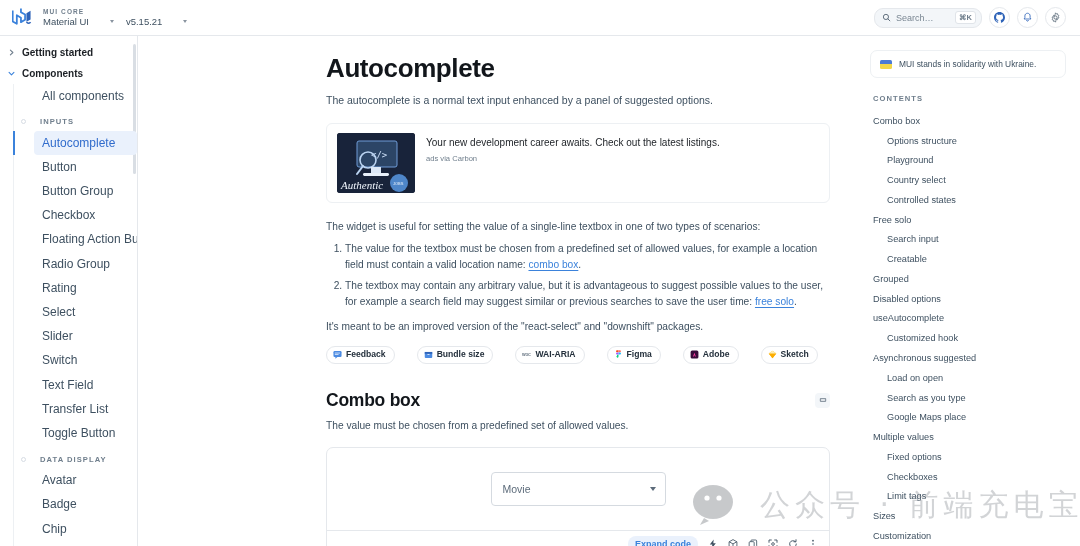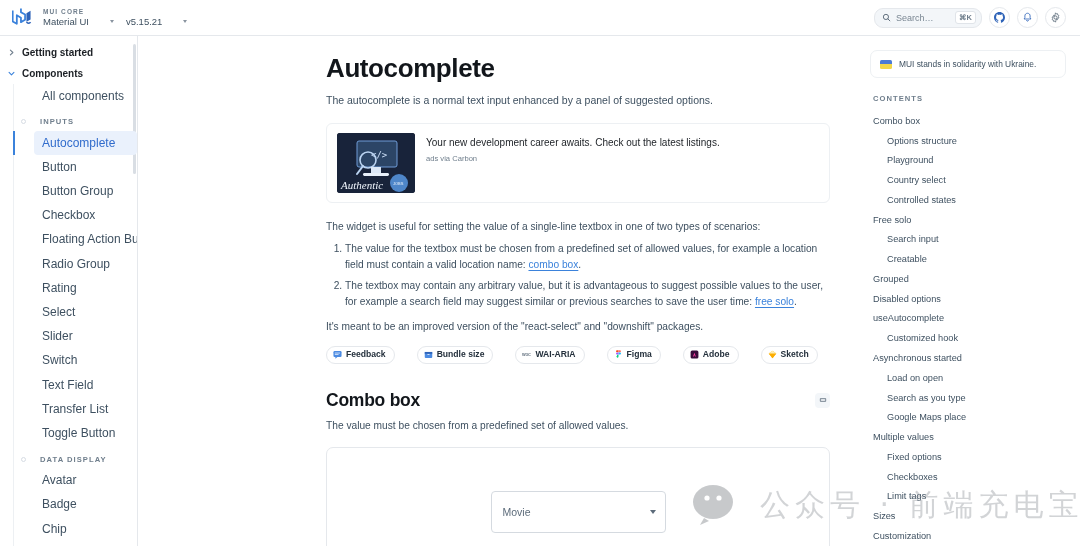--- a/index.html
+++ b/index.html
@@ -158,24 +158,23 @@
 
   .demo {
     margin-top: 14px; border: 1px solid #E5E8EC; border-radius: 7px;
     overflow: hidden; background: #fff;
   }
   .demo-stage {
     padding: 24px 0; display: flex; align-items: center; justify-content: center;
     min-height: 64px;
   }
   .mui-input {
-    width: 175px; height: 42px; border: 1px solid #D5DAE0; border-radius: 4px;
+    width: 175px; height: 34px; border: 1px solid #D5DAE0; border-radius: 4px;
     display: flex; align-items: center; padding: 0 9px 0 11px; background: #fff;
     cursor: text;
-    margin-top: 19px;
   }
   .mui-input .lbl { font-size: 10.5px; color: #5C6B7A; flex: 1; }
   .mui-input .arw {
     width: 0; height: 0; border-left: 3.4px solid transparent;
     border-right: 3.4px solid transparent; border-top: 4px solid #5C6B7A;
   }
   .demo-toolbar {
     border-top: 1px solid #E5E8EC; height: 27px;
     display: flex; align-items: center; justify-content: flex-end;
     gap: 3px; padding: 0 8px;
@@ -498,21 +497,21 @@
     <div class="toc-item l2">Playground</div>
     <div class="toc-item l2">Country select</div>
     <div class="toc-item l2">Controlled states</div>
     <div class="toc-item">Free solo</div>
     <div class="toc-item l2">Search input</div>
     <div class="toc-item l2">Creatable</div>
     <div class="toc-item">Grouped</div>
     <div class="toc-item">Disabled options</div>
     <div class="toc-item">useAutocomplete</div>
     <div class="toc-item l2">Customized hook</div>
-    <div class="toc-item">Asynchronous started</div>
+    <div class="toc-item">Asynchronous suggested</div>
     <div class="toc-item l2">Load on open</div>
     <div class="toc-item l2">Search as you type</div>
     <div class="toc-item l2">Google Maps place</div>
     <div class="toc-item">Multiple values</div>
     <div class="toc-item l2">Fixed options</div>
     <div class="toc-item l2">Checkboxes</div>
     <div class="toc-item l2">Limit tags</div>
     <div class="toc-item">Sizes</div>
     <div class="toc-item">Customization</div>
 

